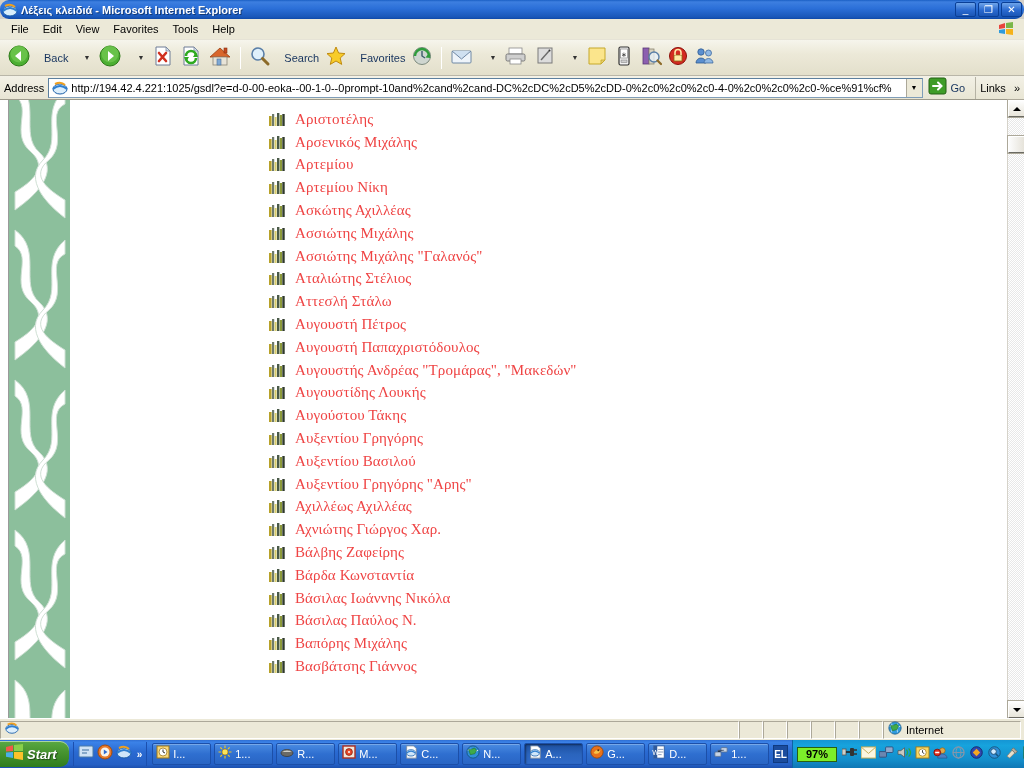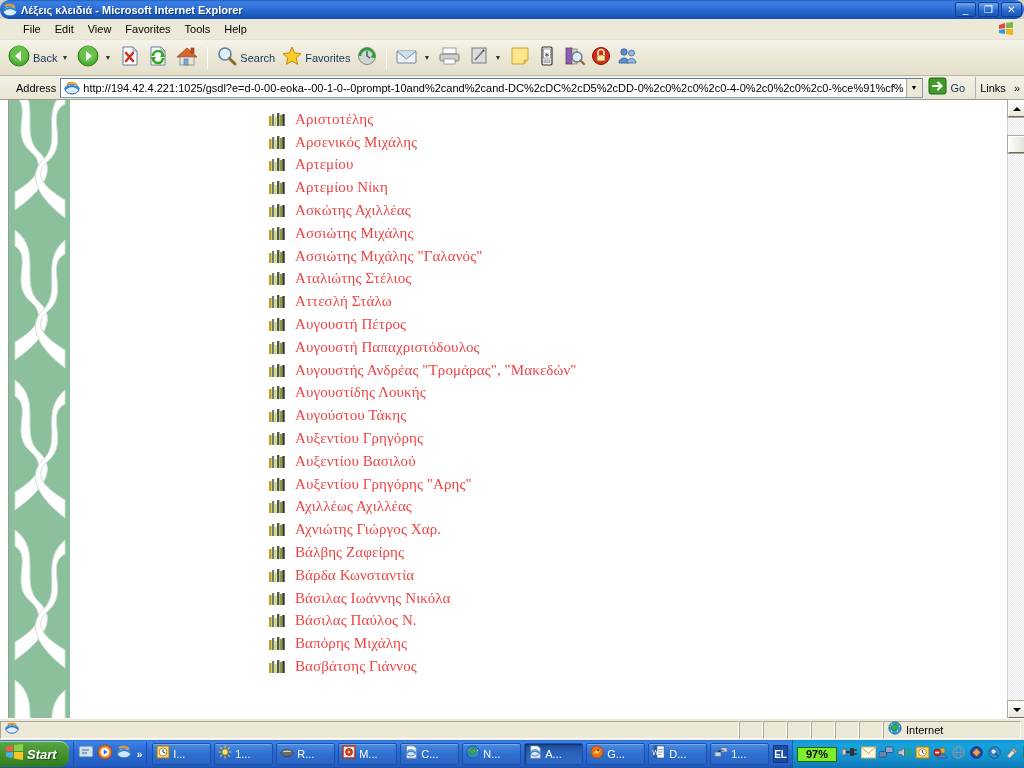--- a/index.html
+++ b/index.html
@@ -36,50 +36,50 @@
     display: flex; align-items: center; justify-content: center;
     color: #fff; font-size: 10px; font-family: "Liberation Sans", sans-serif;
     line-height: 1;
   }
 
   
   #menubar {
     position: absolute; left: 0; top: 19px; width: 1024px; height: 21px;
     background: #ece9d8;
     border-bottom: 1px solid #e6e3d6;
-    display: flex; align-items: center; padding-left: 16px;
+    display: flex; align-items: center; padding-left: 4px;
   }
   #menubar .mi {
     font-size: 11px; color: #000; padding: 2px 7px 3px 7px;
     font-family: "Liberation Sans", sans-serif;
   }
   #menubar-right { position: absolute; right: 2px; top: 1px; width: 30px; height: 19px; }
 
   
   #toolbar {
     position: absolute; left: 0; top: 40px; width: 1024px; height: 36px;
     background: linear-gradient(to bottom,#f6f5ec 0%, #ece9d8 40%, #e3dfcb 100%);
     border-bottom: 1px solid #b9b6a8;
     display: flex; align-items: center; padding-left: 4px;
   }
-  .tbtn { display: flex; align-items: center; height: 30px; padding: 0 3px; gap: 2px; }
+  .tbtn { display: flex; align-items: center; height: 30px; padding: 0 3px; gap: 13px; }
   .tbtn .lbl { font-size: 11px; color: #16335e; font-family: "Liberation Sans", sans-serif; }
   .tsep { width: 1px; height: 22px; background: #b5b2a4; margin: 0 5px;
           border-right: 1px solid #fff; }
   .carat { font-size: 7px; color: #333; margin: 0 2px; }
 
   
   .ic { position: relative; flex: none; }
 
   
   #addrbar {
     position: absolute; left: 0; top: 76px; width: 1024px; height: 24px;
     background: linear-gradient(to bottom,#f3f1e6,#e8e5d4);
     border-bottom: 1px solid #9d9a8c;
-    display: flex; align-items: center; padding-left: 16px;
+    display: flex; align-items: center; padding-left: 4px;
   }
   #addrbar .alabel { font-size: 11px; color: #000; margin-right: 4px; font-family: "Liberation Sans", sans-serif;}
   #addrfield {
     flex: 1; height: 20px; background: #fff;
     border: 1px solid #7f9db9; border-top-color:#5c7f9e; border-left-color:#5c7f9e;
     display: flex; align-items: center; overflow: hidden; position: relative;
   }
   #addrfield .aico { width: 16px; height: 16px; margin: 0 3px; flex: none; }
   #addrfield .atext {
     font-size: 11px; color: #000; white-space: nowrap; overflow: hidden;

